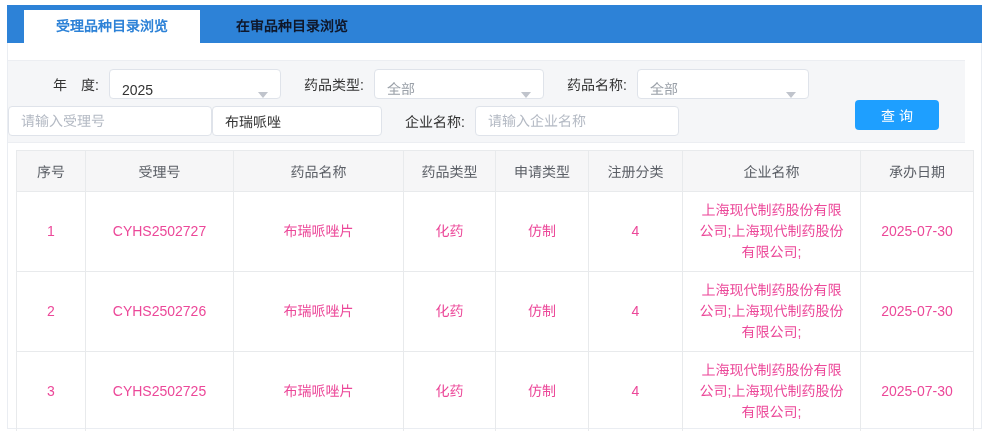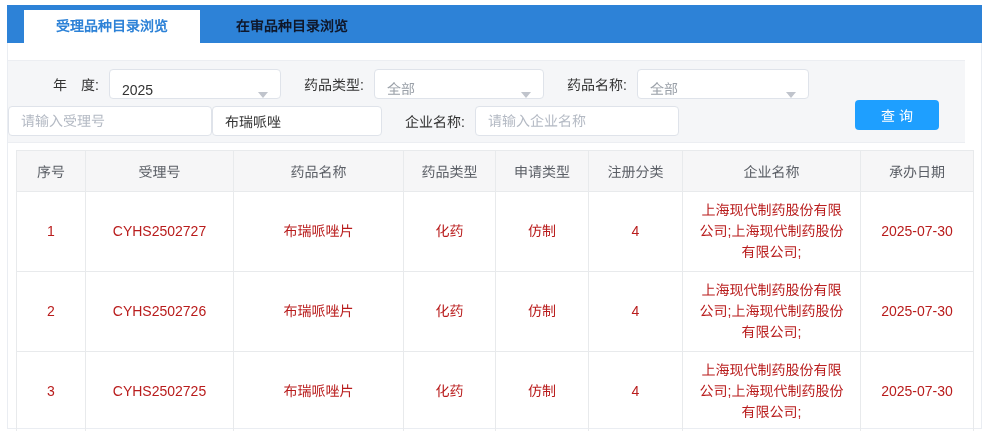--- a/index.html
+++ b/index.html
@@ -43,21 +43,21 @@
   .text-input::placeholder{color:#b4bac4;}
   .search-btn{position:absolute;left:847px;top:27px;width:84px;height:30px;
     background:var(--btn);color:#fff;border:none;border-radius:4px;font-size:14px;
     cursor:pointer;white-space:nowrap;margin-top:12px;}
   
   .table-wrap{margin:7px 8px 0 8px;}
   table{width:957px;border-collapse:collapse;table-layout:fixed;}
   th,td{border:1px solid var(--border);text-align:center;vertical-align:middle;
     font-size:14px;overflow:hidden;}
   th{height:41px;background:#f6f6f7;color:#5b5f66;font-weight:normal;}
-  td{height:79px;color:#b91c1c;line-height:21px;padding:8px 15px;word-break:break-all;}
+  td{height:79px;color:#ec4899;line-height:21px;padding:8px 15px;word-break:break-all;}
   .c0{width:69px;} .c1{width:148px;} .c2{width:170px;} .c3{width:92px;}
   .c4{width:93px;} .c5{width:94px;} .c6{width:178px;} .c7{width:113px;}
 </style>
 </head>
 <body>
 
 <div class="tabbar">
   <div class="tab active">受理品种目录浏览</div>
   <div class="tab inactive">在审品种目录浏览</div>
 </div>

